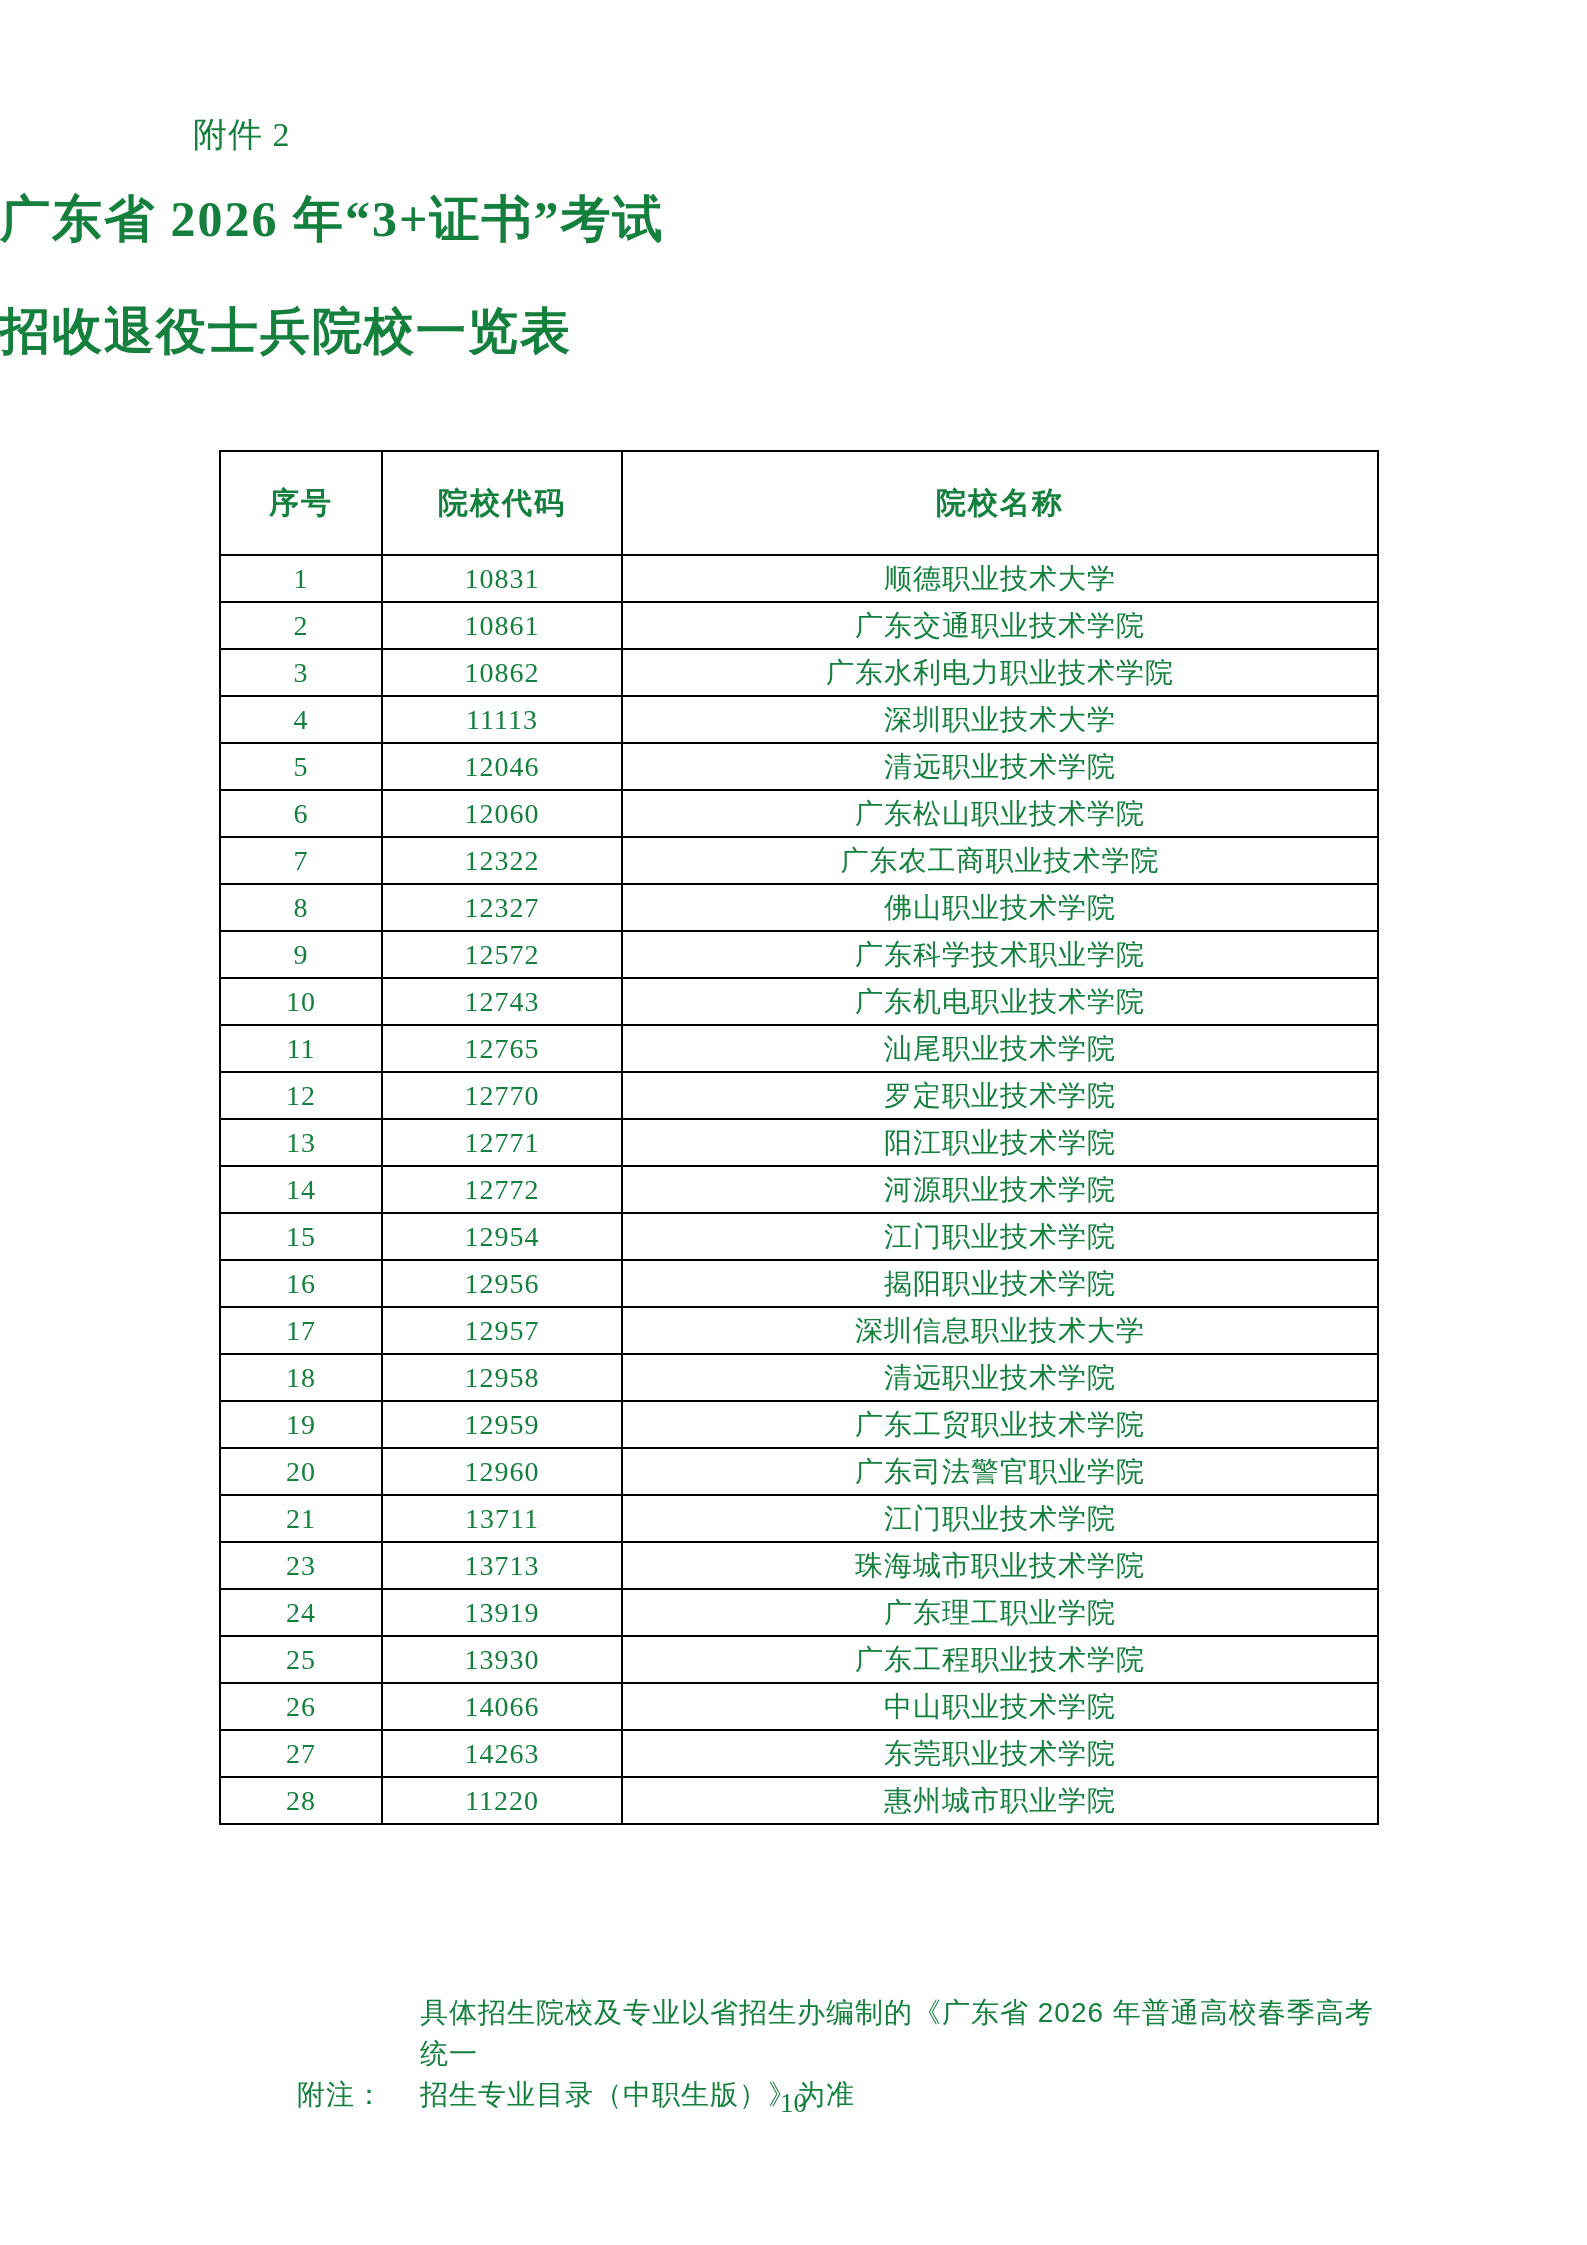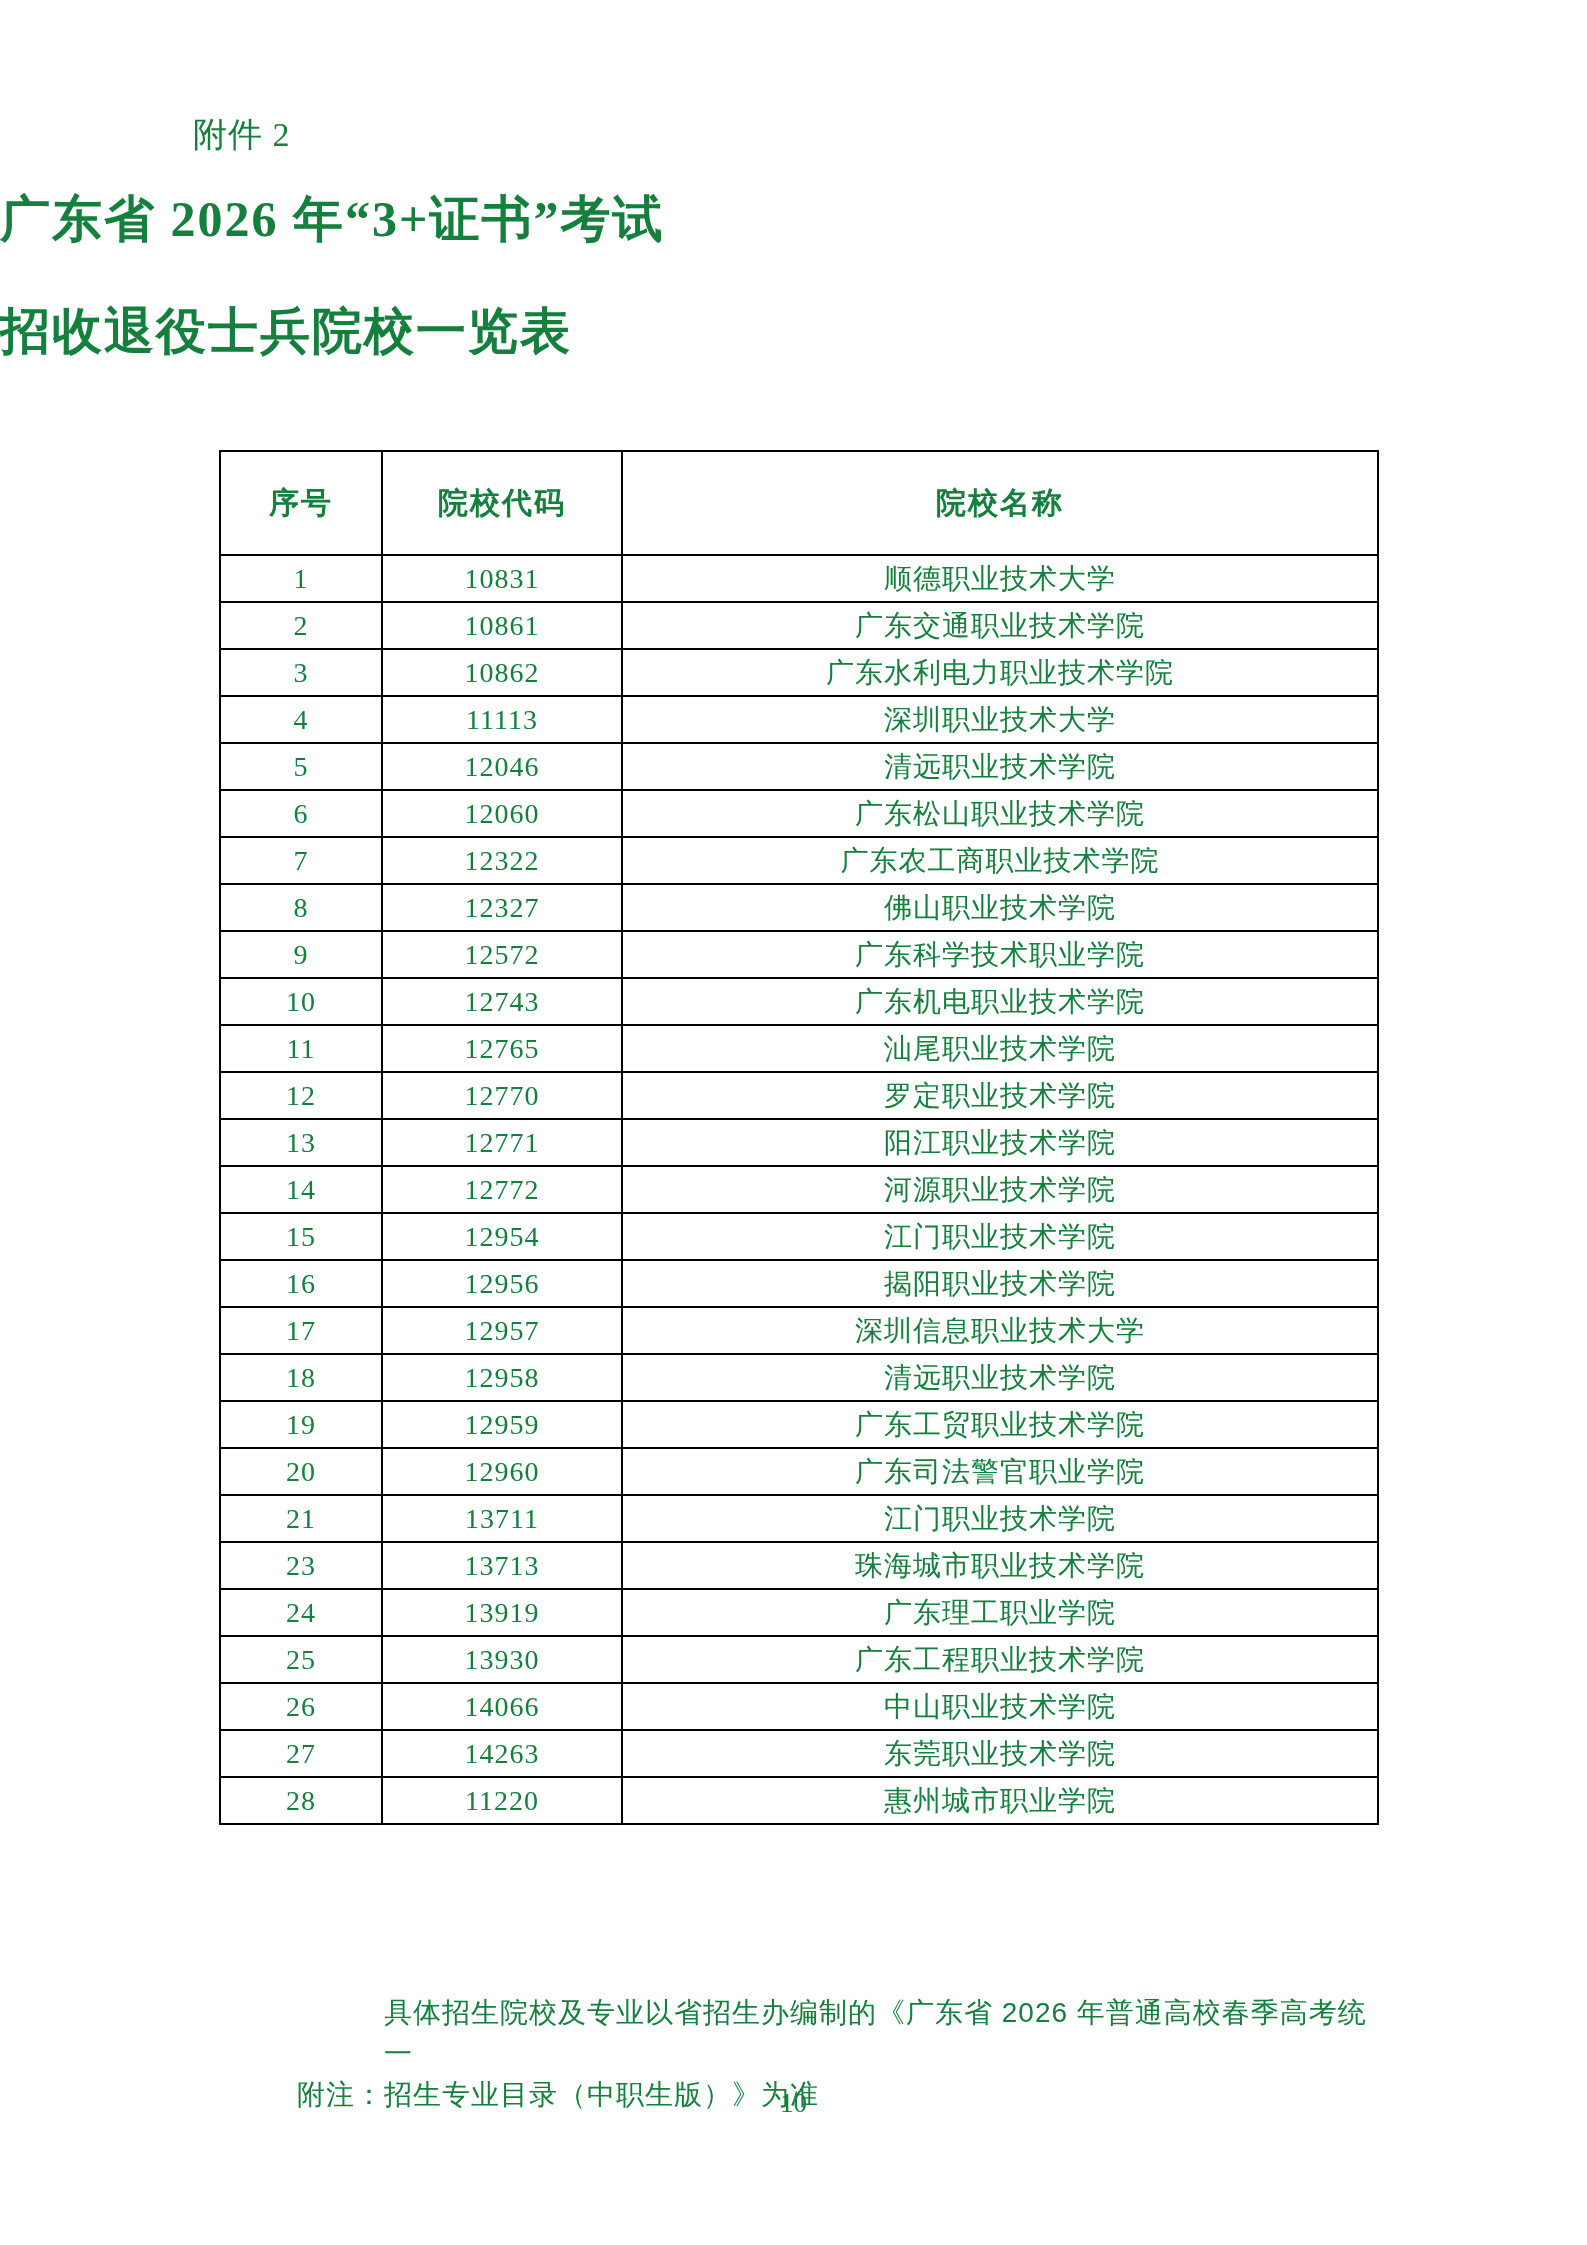--- a/index.html
+++ b/index.html
@@ -71,21 +71,21 @@
     top: 1992px;
     display: flex;
     font-size: 28px;
     line-height: 41px;
     font-family: "Liberation Sans", "DejaVu Sans", sans-serif;
     letter-spacing: 1px;
     align-items: flex-end;
   }
   .note-label { white-space: nowrap; flex: 0 0 auto; }
   .note-body { width: 1000px; }
-  .note-line { display: block; }
+  .note-line { display: block; margin-left: 36px; }
   .page-number {
     position: absolute;
     top: 2088px;
     left: 0;
     width: 100%;
     text-align: center;
     font-size: 27px;
     font-family: "Liberation Serif", "DejaVu Serif", serif;
   }
 </style>

